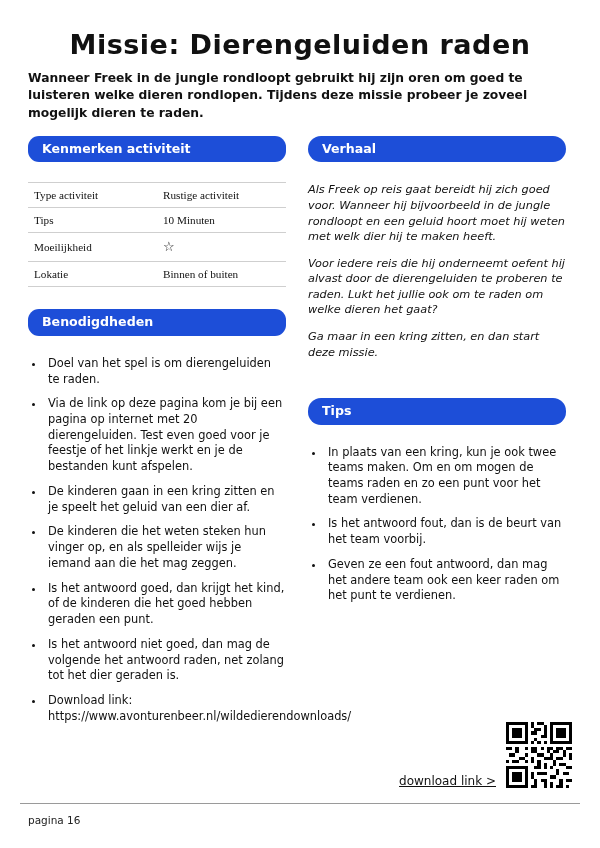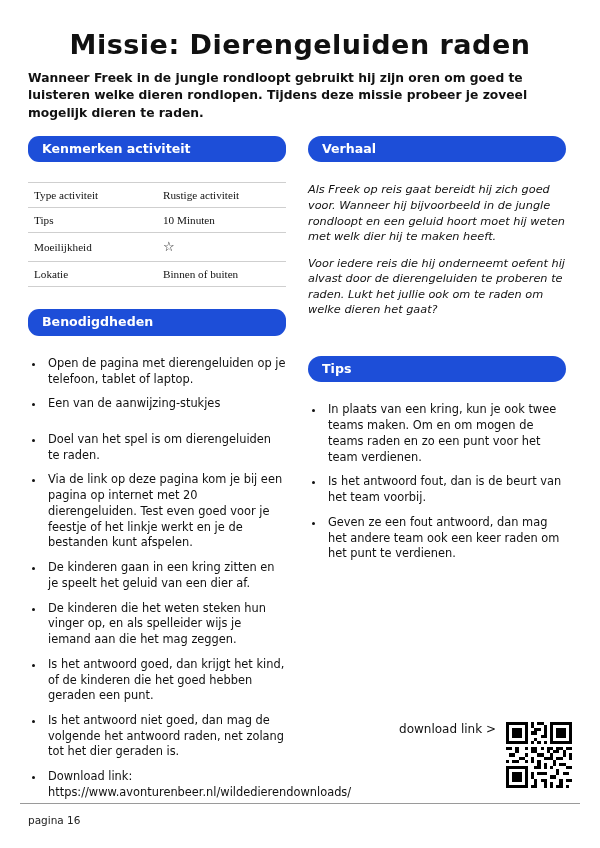--- a/index.html
+++ b/index.html
@@ -94,22 +94,23 @@
     margin: 0 0 11px 0;
     font-style: italic;
   }
 
   
   .qr-area {
     position: absolute;
     right: 28px;
     bottom: 60px;
     display: flex;
-    align-items: flex-start;
+    align-items: flex-end;
     gap: 10px;
+    text-decoration: underline;
   }
   .qr-label {
     font-size: 12px;
   }
   .qr {
     width: 66px;
     height: 66px;
     background:
       linear-gradient(#000,#000) 0 0/66px 66px no-repeat;
     position: relative;
@@ -167,24 +168,20 @@
           <tr>
             <td class="k">Lokatie</td>
             <td class="v">Binnen of buiten</td>
           </tr>
         </tbody>
           </table>
       </div>
 
       <div class="section" style="margin-top:22px">
         <div class="bar">Benodigdheden</div>
-        <ul class="bullets">
-          <li>Open de pagina met dierengeluiden op je telefoon, tablet of laptop.</li>
-          <li>Een van de aanwijzing-stukjes</li>
-        </ul>
       </div>
 
       <div class="section" style="margin-top:20px">
         <ul class="bullets">
           <li>Doel van het spel is om dierengeluiden te raden.</li>
           <li>Via de link op deze pagina kom je bij een pagina op internet met 20 dierengeluiden. Test even goed voor je feestje of het linkje werkt en je de bestanden kunt afspelen.</li>
           <li>De kinderen gaan in een kring zitten en je speelt het geluid van een dier af.</li>
           <li>De kinderen die het weten steken hun vinger op, en als spelleider wijs je iemand aan die het mag zeggen.</li>
           <li>Is het antwoord goed, dan krijgt het kind, of de kinderen die het goed hebben  geraden een punt.</li>
           <li>Is het antwoord niet goed, dan mag de volgende het antwoord raden, net zolang tot het dier geraden is.</li>
@@ -194,20 +191,21 @@
 
     </div>
 
     <div class="col-right">
 
       <div class="section">
         <div class="bar rounded-lg">Verhaal</div>
         <div style="margin-top:12px">
           <p class="para">Als Freek op reis gaat bereidt hij zich goed voor. Wanneer hij bijvoorbeeld in de jungle rondloopt en een geluid hoort moet hij weten met welk dier hij te maken heeft.</p>
           <p class="para">Voor iedere reis die hij onderneemt oefent hij alvast door de dierengeluiden te proberen te raden. Lukt het jullie ook om te raden om welke dieren het gaat?</p>
+          <p class="para">Ga maar in een kring zitten, en dan start deze missie.</p>
         </div>
       </div>
 
       <div class="section" style="margin-top:38px">
         <div class="bar rounded-lg">Tips</div>
         <ul class="bullets" style="margin-top:14px">
           <li>In plaats van een kring, kun je ook twee teams maken. Om en om mogen de teams raden en zo een punt voor het team verdienen.</li>
           <li>Is het antwoord fout, dan is de beurt van het team voorbij.</li>
           <li>Geven ze een fout antwoord, dan mag het andere team ook een keer raden om het punt te verdienen.</li>
         </ul>

